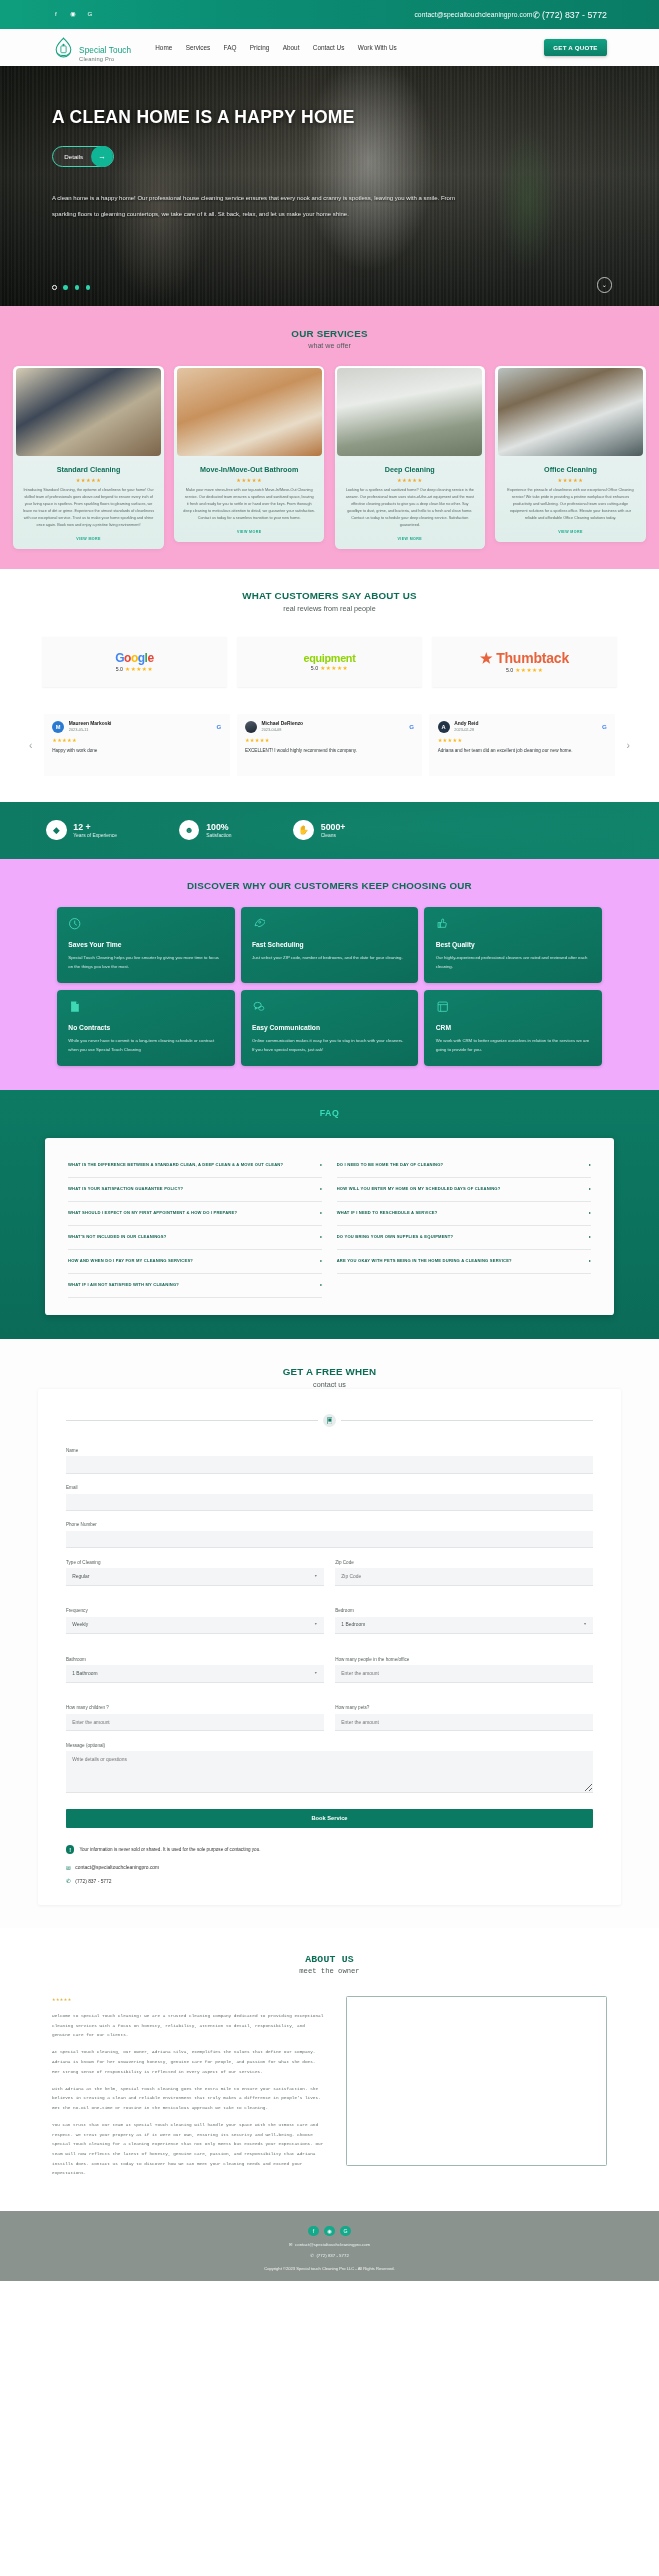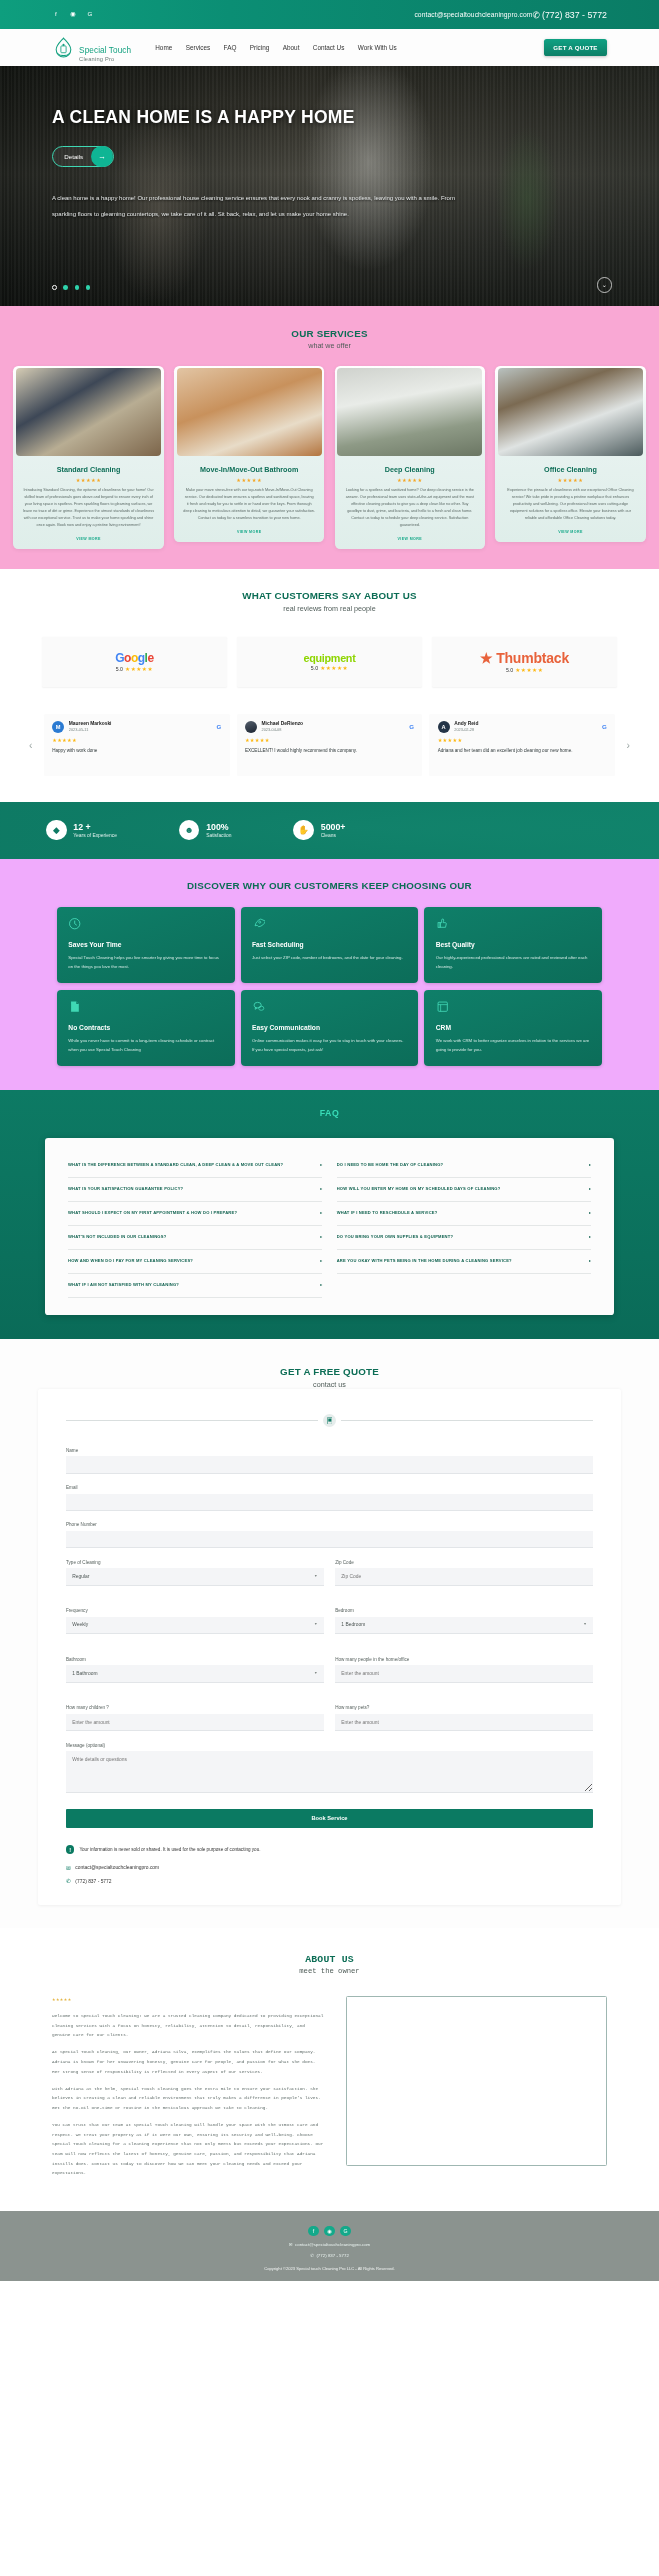--- a/index.html
+++ b/index.html
@@ -577,21 +577,21 @@
         </div>
         <div class="faq-item">
           <span class="faq-q">ARE YOU OKAY WITH PETS BEING IN THE HOME DURING A CLEANING SERVICE?</span>
           <span class="faq-caret">▸</span>
         </div>
       </div>
     </div>
   </div>
 
   <div class="quote-sec">
-    <div class="sec-title">GET A FREE QUOTE</div>
+    <div class="sec-title">GET A FREE WHEN</div>
     <div class="sec-sub">contact us</div>
     <div class="form-card">
       <div class="divider">
         <span class="line"></span>
         <span class="d-ico">
           <svg width="5.7" height="7.7" viewBox="0 0 11 15">
               <rect x="0.7" y="0.7" width="9.6" height="13.6" rx="1.5" fill="none" stroke="#0e7a64" stroke-width="1.2"></rect>
               <rect x="2.5" y="3" width="6" height="6" fill="#0e7a64"></rect>
             </svg>
         </span>

